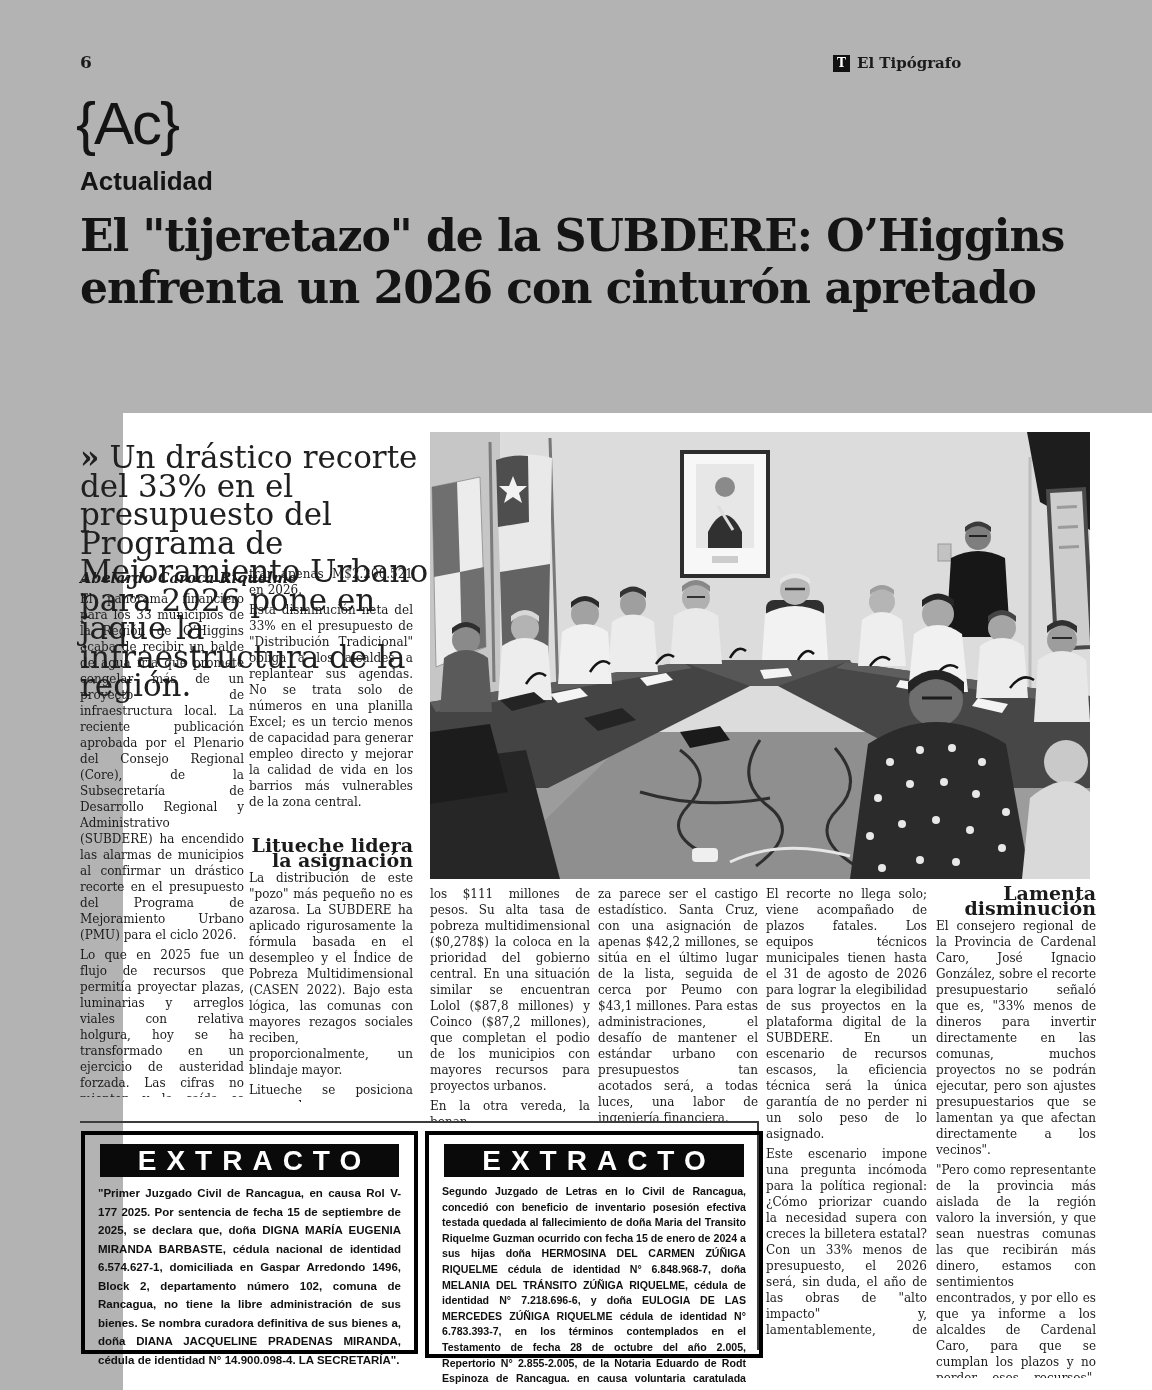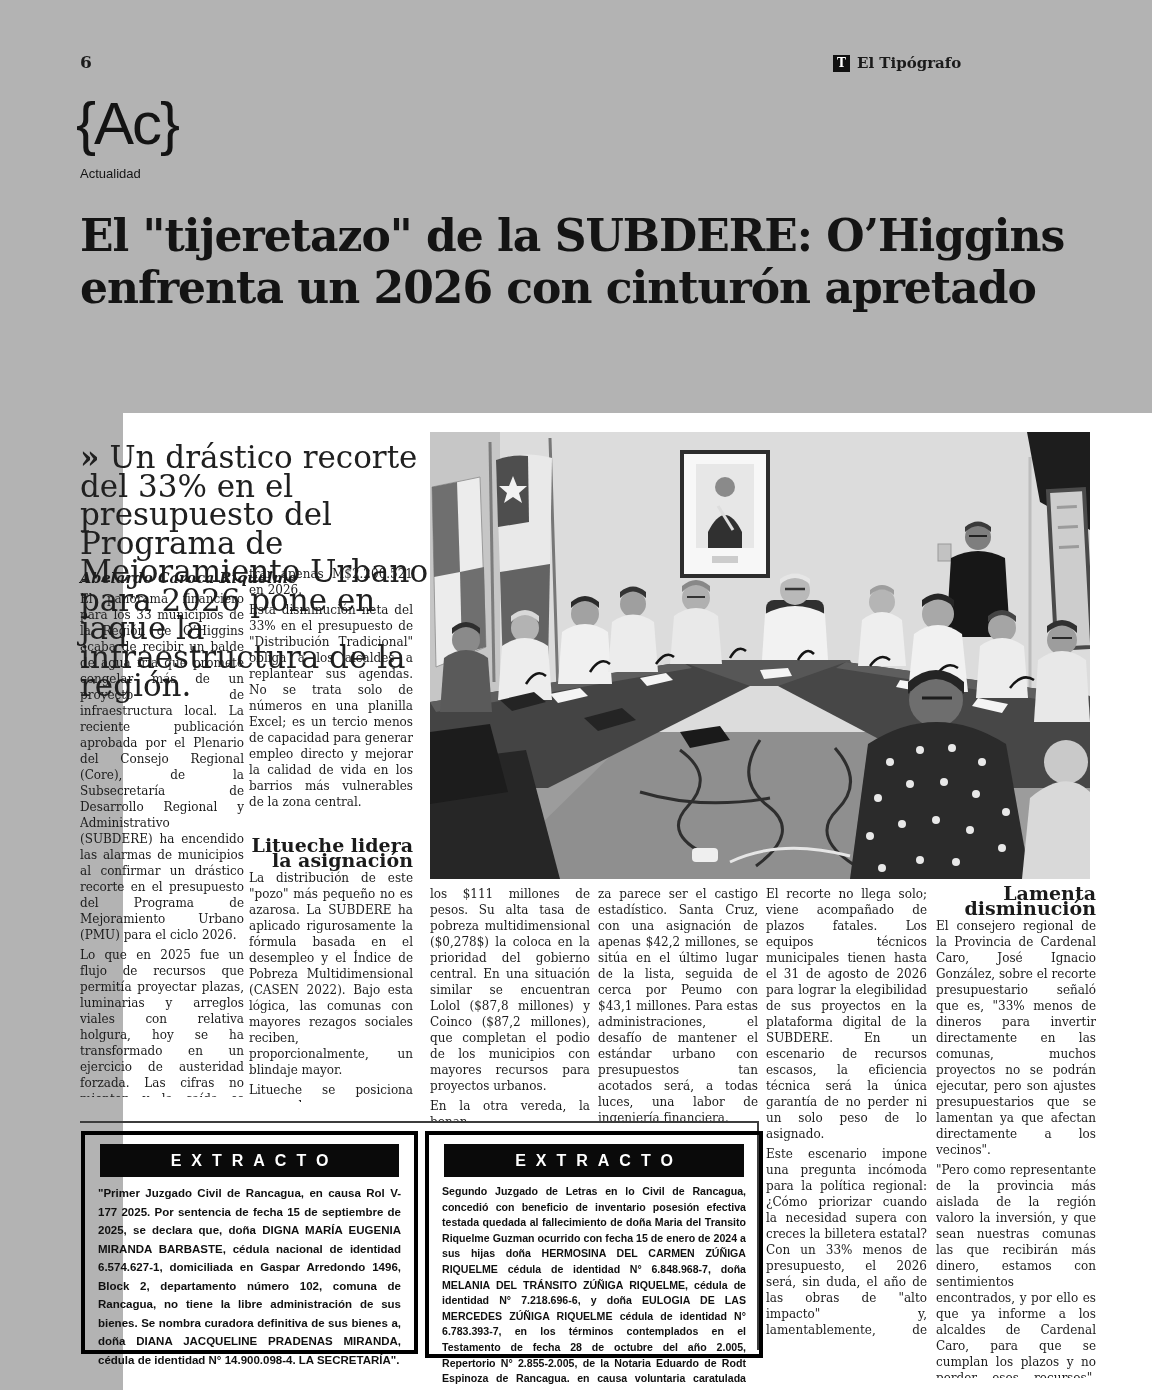--- a/index.html
+++ b/index.html
@@ -13,21 +13,21 @@
   #masthead{left:833px;top:54px;display:flex;align-items:center;gap:7px;font-size:15px;}
   #brand-square{width:17px;height:17px;background:#111;color:#fff;display:inline-flex;
       align-items:center;justify-content:center;font-weight:700;font-size:12px;}
   #brand-name{font-weight:700;}
   #issue-date{margin-left:4px;}
 
   
   #section-mark{left:76px;top:94px;font-family:"Liberation Sans",sans-serif;
       font-weight:400;font-size:60px;line-height:1;color:#141414;letter-spacing:-2px;}
   #section-name{left:80px;top:166px;font-family:"Liberation Sans",sans-serif;
-      font-weight:400;font-size:13px;color:#141414;}
+      font-weight:700;font-size:26px;color:#141414;}
 
   
   #headline{left:80px;top:210px;width:1020px;font-weight:700;font-size:44px;
       line-height:1.18;letter-spacing:-1px;color:#141414;}
 
   
   #lead{left:80px;top:443px;width:350px;font-size:31px;line-height:28.5px;color:#202020;}
   #lead .mark{font-weight:700;margin-right:10px;}
 
   
@@ -50,21 +50,21 @@
   
   .rule-h{left:80px;top:1121px;width:678px;height:2px;background:#3c3c3c;}
   .rule-v{left:757px;top:1121px;width:2px;height:229px;background:#3c3c3c;}
 
   
   .extract{border:4px solid #000;background:transparent;}
   #extract-1{left:81px;top:1131px;width:329px;height:215px;}
   #extract-2{left:425px;top:1131px;width:330px;height:219px;}
   .extract .bar{margin:9px 15px 7px 15px;background:#0a0a0a;color:#ffffff;height:33px;
       line-height:33px;text-align:center;font-family:"Liberation Sans",sans-serif;
-      font-weight:700;font-size:16px;letter-spacing:10px;text-indent:10px;}
+      font-weight:700;font-size:28px;letter-spacing:10px;text-indent:10px;}
   .extract .ext-body{margin:2px 13px;font-family:"Liberation Sans",sans-serif;
       font-weight:700;color:#101010;text-align:justify;}
   #extract-1 .ext-body{font-size:11.5px;line-height:18.5px;}
   #extract-2 .ext-body{font-size:10.6px;line-height:15.6px;}
 </style>
 </head>
 <body>
 
 <div id="white-panel" class="abs"></div>
 

